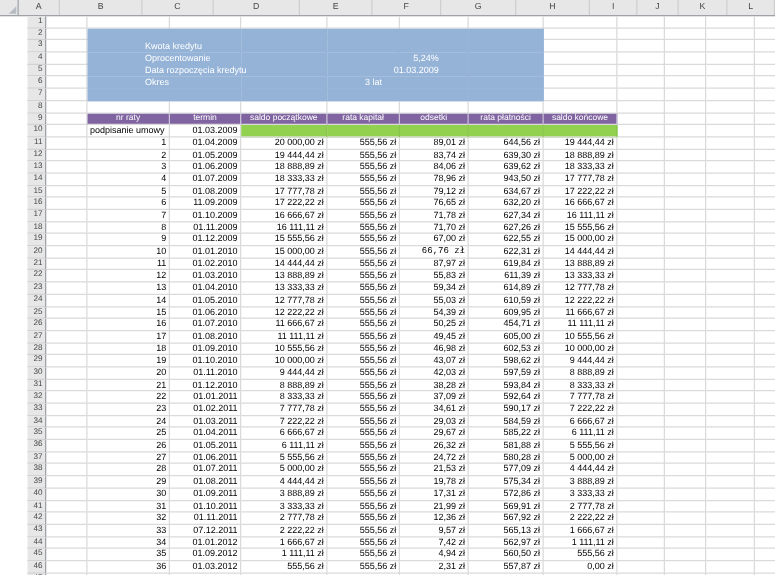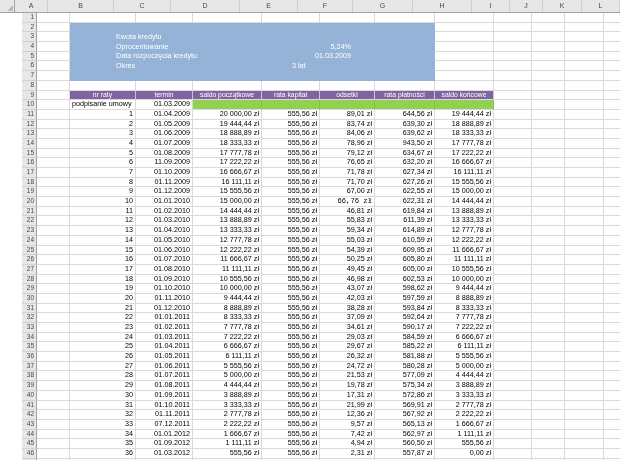--- a/index.html
+++ b/index.html
@@ -362,21 +362,21 @@
         <div class="cell" style="width: 39px;"></div>
         <div class="cell" style="width: 38px;"></div>
       </div>
       <div class="grid-row">
         <div class="row-h">21</div>
         <div class="cell" style="width: 33px;"></div>
         <div class="cell right" style="width: 66px;">11</div>
         <div class="cell right" style="width: 57px;">01.02.2010</div>
         <div class="cell right" style="width: 69px;">14 444,44 zł</div>
         <div class="cell right" style="width: 58px;">555,56 zł</div>
-        <div class="cell right" style="width: 55px;">46,81 zł</div>
+        <div class="cell right" style="width: 55px;">87,97 zł</div>
         <div class="cell right" style="width: 60px;">619,84 zł</div>
         <div class="cell right" style="width: 59px;">13 888,89 zł</div>
         <div class="cell" style="width: 38px;"></div>
         <div class="cell" style="width: 33px;"></div>
         <div class="cell" style="width: 39px;"></div>
         <div class="cell" style="width: 38px;"></div>
       </div>
       <div class="grid-row">
         <div class="row-h">22</div>
         <div class="cell" style="width: 33px;"></div>
@@ -438,21 +438,21 @@
         <div class="cell" style="width: 38px;"></div>
       </div>
       <div class="grid-row">
         <div class="row-h">26</div>
         <div class="cell" style="width: 33px;"></div>
         <div class="cell right" style="width: 66px;">16</div>
         <div class="cell right" style="width: 57px;">01.07.2010</div>
         <div class="cell right" style="width: 69px;">11 666,67 zł</div>
         <div class="cell right" style="width: 58px;">555,56 zł</div>
         <div class="cell right" style="width: 55px;">50,25 zł</div>
-        <div class="cell right" style="width: 60px;">605,80 zł</div>
+        <div class="cell right" style="width: 60px;">454,71 zł</div>
         <div class="cell right" style="width: 59px;">11 111,11 zł</div>
         <div class="cell" style="width: 38px;"></div>
         <div class="cell" style="width: 33px;"></div>
         <div class="cell" style="width: 39px;"></div>
         <div class="cell" style="width: 38px;"></div>
       </div>
       <div class="grid-row">
         <div class="row-h">27</div>
         <div class="cell" style="width: 33px;"></div>
         <div class="cell right" style="width: 66px;">17</div>

